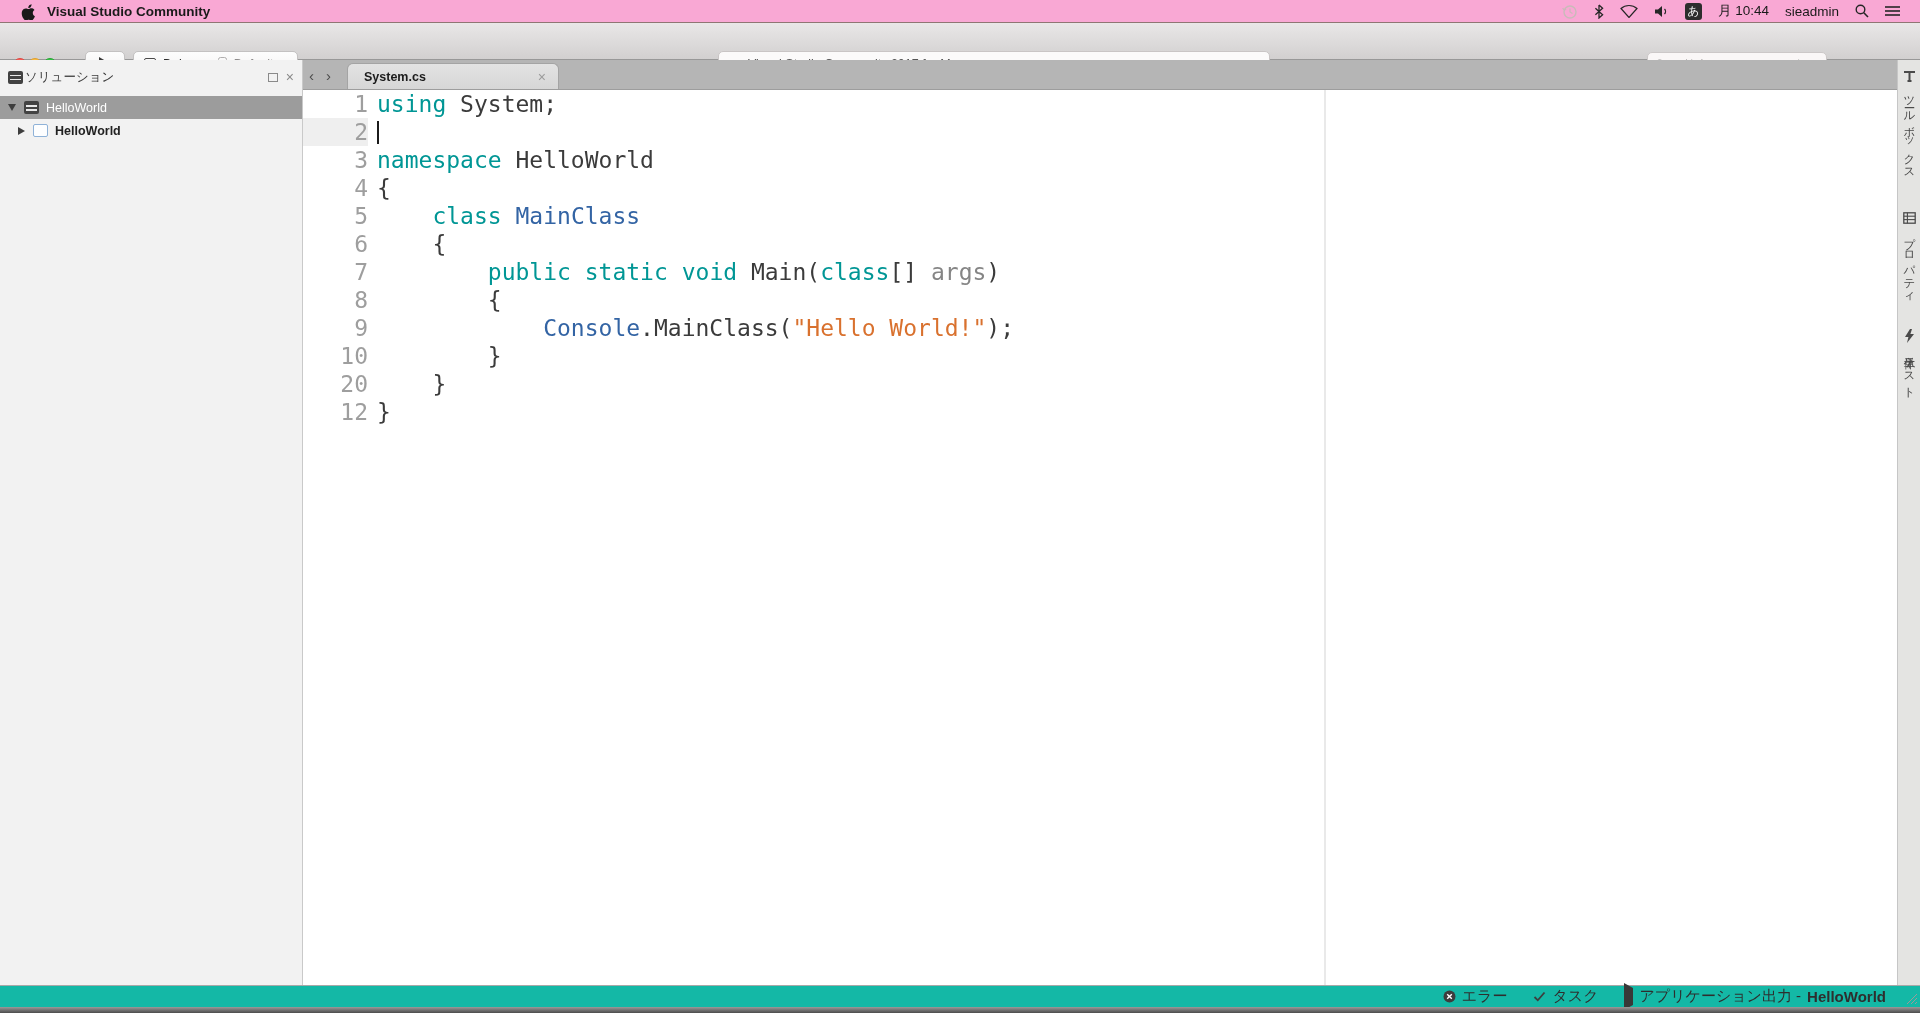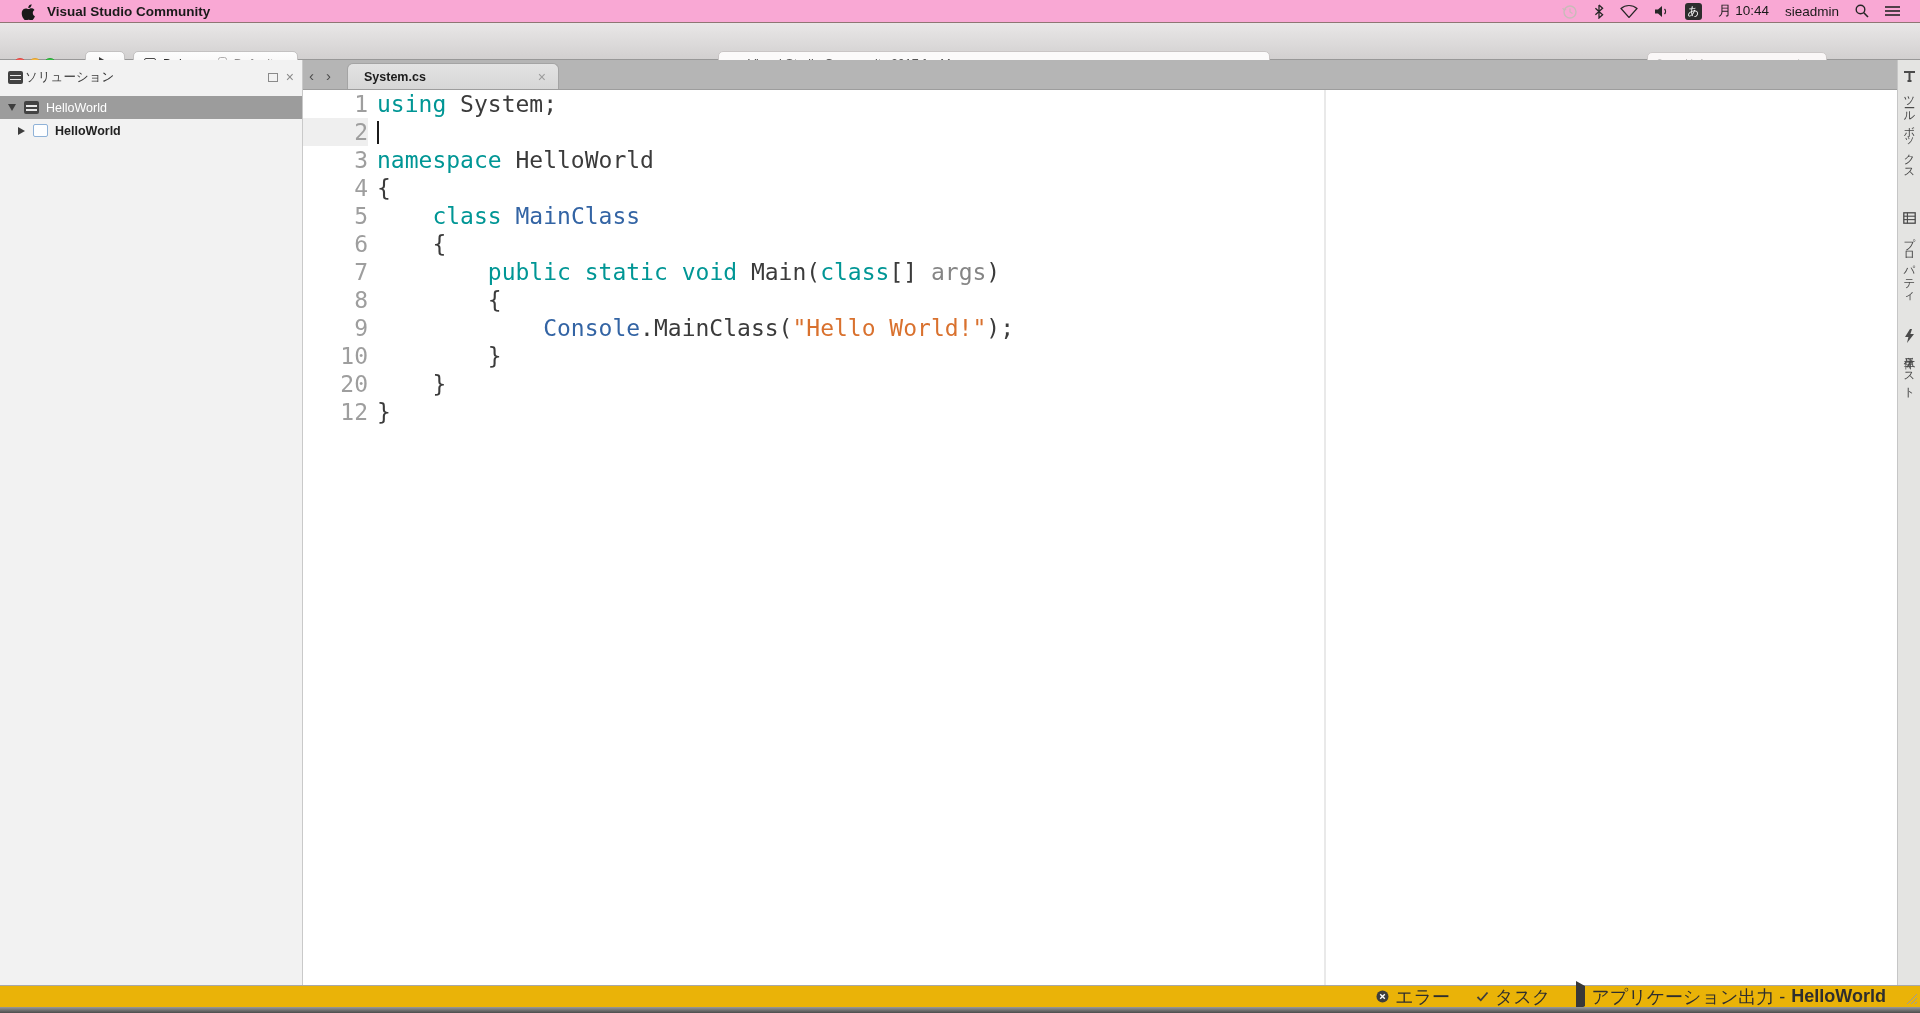--- a/index.html
+++ b/index.html
@@ -117,23 +117,23 @@
   #right-strip{width:23px;flex:0 0 auto;background:#e4e4e2;border-left:1px solid #c6c6c6;box-sizing:border-box;
     display:flex;flex-direction:column;align-items:center}
   .vtab{display:flex;flex-direction:column;align-items:center;gap:5px;cursor:default}
   .vtab .vlabel{writing-mode:vertical-rl;font-size:11.5px;color:#474747;letter-spacing:1px}
   .vtab:nth-child(1){margin-top:10px}
   .vtab:nth-child(2){margin-top:38px}
   .vtab:nth-child(3){margin-top:30px}
   
   #statusbar{
     position:absolute;left:0;top:985px;width:1920px;height:22px;
-    background:#eab308;border-top:1px solid #a8a8a8;box-sizing:border-box;
+    background:#14b8a6;border-top:1px solid #a8a8a8;box-sizing:border-box;
     display:flex;align-items:center;justify-content:flex-end;gap:26px;padding-right:34px;
-    font-size:18px;color:#2e2e2e;
+    font-size:15px;color:#2e2e2e;
   }
   .sb-item{display:flex;align-items:center;gap:6px}
   .sb-item b{font-weight:bold}
   .out-tri{width:0;height:0;border-left:9px solid #383838;border-top:5.5px solid transparent;border-bottom:5.5px solid transparent}
   #grip{position:absolute;right:2px;bottom:2px}
   
   #bottom-edge{position:absolute;left:0;top:1007px;width:1920px;height:6px;
     background:linear-gradient(#9a9a9a,#4c4c4c)}
 </style>
 </head>

